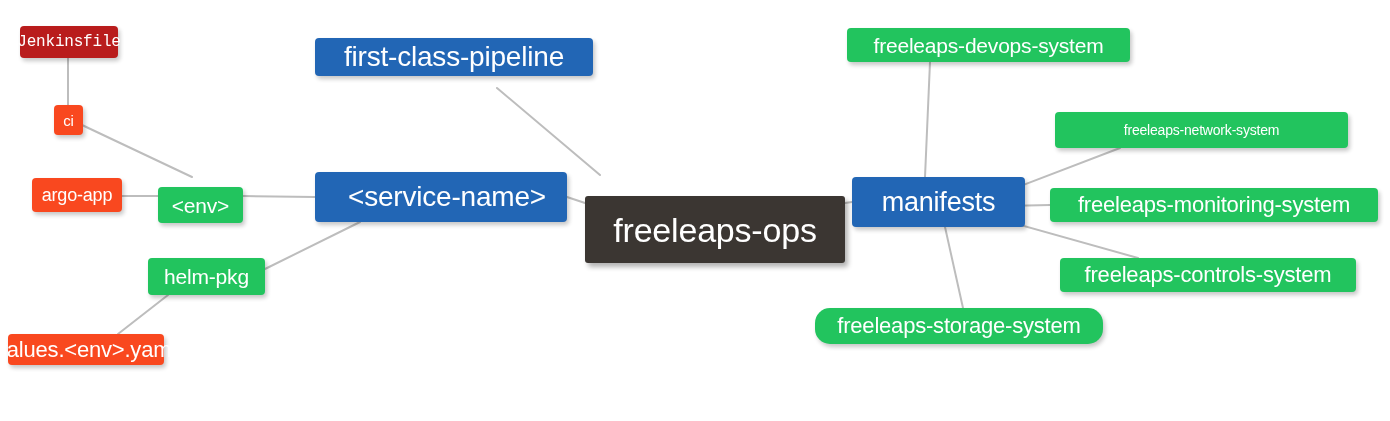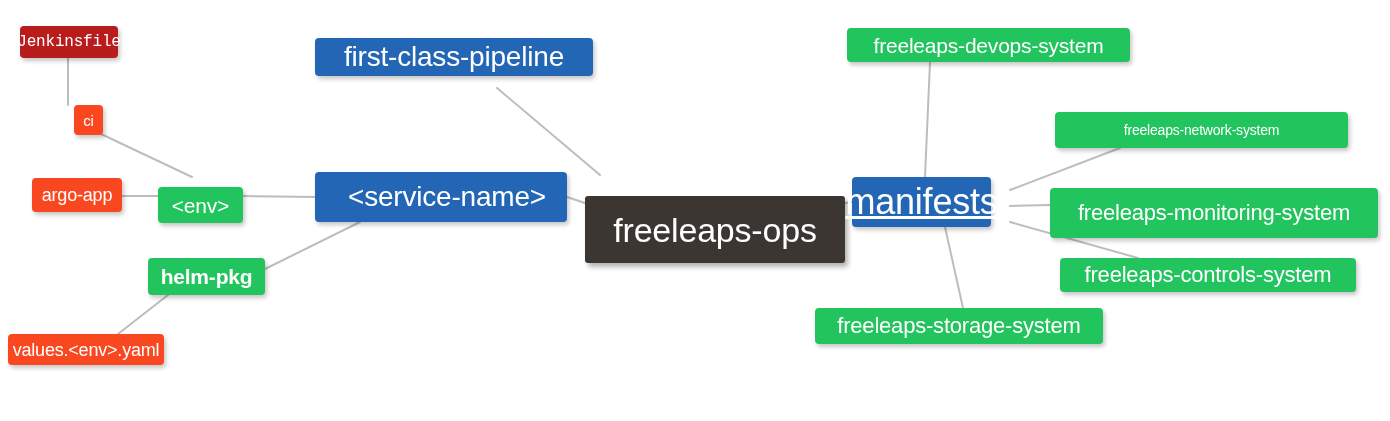--- a/index.html
+++ b/index.html
@@ -68,26 +68,26 @@
       <line x1="925" y1="177" x2="930" y2="62" stroke="#bdbdbd" stroke-width="2" stroke-linecap="round"></line>
       <line x1="1010" y1="190" x2="1120" y2="148" stroke="#bdbdbd" stroke-width="2" stroke-linecap="round"></line>
       <line x1="1010" y1="206" x2="1050" y2="205" stroke="#bdbdbd" stroke-width="2" stroke-linecap="round"></line>
       <line x1="1010" y1="222" x2="1138" y2="258" stroke="#bdbdbd" stroke-width="2" stroke-linecap="round"></line>
       <line x1="945" y1="227" x2="963" y2="308" stroke="#bdbdbd" stroke-width="2" stroke-linecap="round"></line>
     </svg>
   <div id="node-layer">
       <div class="node node-root" style="left: 585px; top: 170px; width: 260px; height: 67px; font-size: 34px; margin-top: 26px;">freeleaps-ops</div>
       <div class="node node-blue" style="left: 315px; top: 172px; width: 252px; height: 50px; font-size: 28px; padding-left: 12px;">&lt;service-name&gt;</div>
       <div class="node node-blue" style="left: 315px; top: 38px; width: 278px; height: 38px; font-size: 28px; text-align: right;">first-class-pipeline</div>
-      <div class="node node-blue" style="left: 852px; top: 177px; width: 139px; height: 50px; font-size: 36px; text-decoration: underline;">manifests</div>
+      <div class="node node-blue" style="left: 852px; top: 177px; width: 173px; height: 50px; font-size: 27px;">manifests</div>
       <div class="node node-green" style="left: 158px; top: 187px; width: 85px; height: 36px; font-size: 21px;">&lt;env&gt;</div>
-      <div class="node node-green" style="left: 148px; top: 258px; width: 117px; height: 37px; font-size: 21px; font-weight: bold;">helm-pkg</div>
-      <div class="node node-red" style="left: 54px; top: 105px; width: 29px; height: 30px; font-size: 15px; margin-left: 20px;">ci</div>
+      <div class="node node-green" style="left: 148px; top: 258px; width: 117px; height: 37px; font-size: 21px;">helm-pkg</div>
+      <div class="node node-red" style="left: 54px; top: 105px; width: 29px; height: 30px; font-size: 15px;">ci</div>
       <div class="node node-orange" style="left: 20px; top: 26px; width: 98px; height: 32px; font-size: 16px;">Jenkinsfile</div>
       <div class="node node-red" style="left: 32px; top: 178px; width: 90px; height: 34px; font-size: 18px;">argo-app</div>
-      <div class="node node-red" style="left: 8px; top: 334px; width: 156px; height: 31px; font-size: 18px;">values.&lt;env&gt;.yaml</div>
+      <div class="node node-red" style="left: 8px; top: 334px; width: 156px; height: 31px; font-size: 22px;">values.&lt;env&gt;.yaml</div>
       <div class="node node-green" style="left: 847px; top: 28px; width: 283px; height: 34px; font-size: 21px;">freeleaps-devops-system</div>
       <div class="node node-green" style="left: 1055px; top: 112px; width: 293px; height: 36px; font-size: 14px;">freeleaps-network-system</div>
-      <div class="node node-green" style="left: 1050px; top: 188px; width: 328px; height: 50px; font-size: 22px;">freeleaps-monitoring-system</div>
+      <div class="node node-green" style="left: 1050px; top: 188px; width: 328px; height: 34px; font-size: 22px;">freeleaps-monitoring-system</div>
       <div class="node node-green" style="left: 1060px; top: 258px; width: 296px; height: 34px; font-size: 22px;">freeleaps-controls-system</div>
-      <div class="node node-green" style="left: 815px; top: 308px; width: 288px; height: 36px; font-size: 22px;">freeleaps-storage-system</div>
+      <div class="node node-green" style="left: 815px; top: 308px; width: 288px; height: 36px; font-size: 22px; border-radius: 15px;">freeleaps-storage-system</div>
     </div>
 </div>
 
 </body></html>

